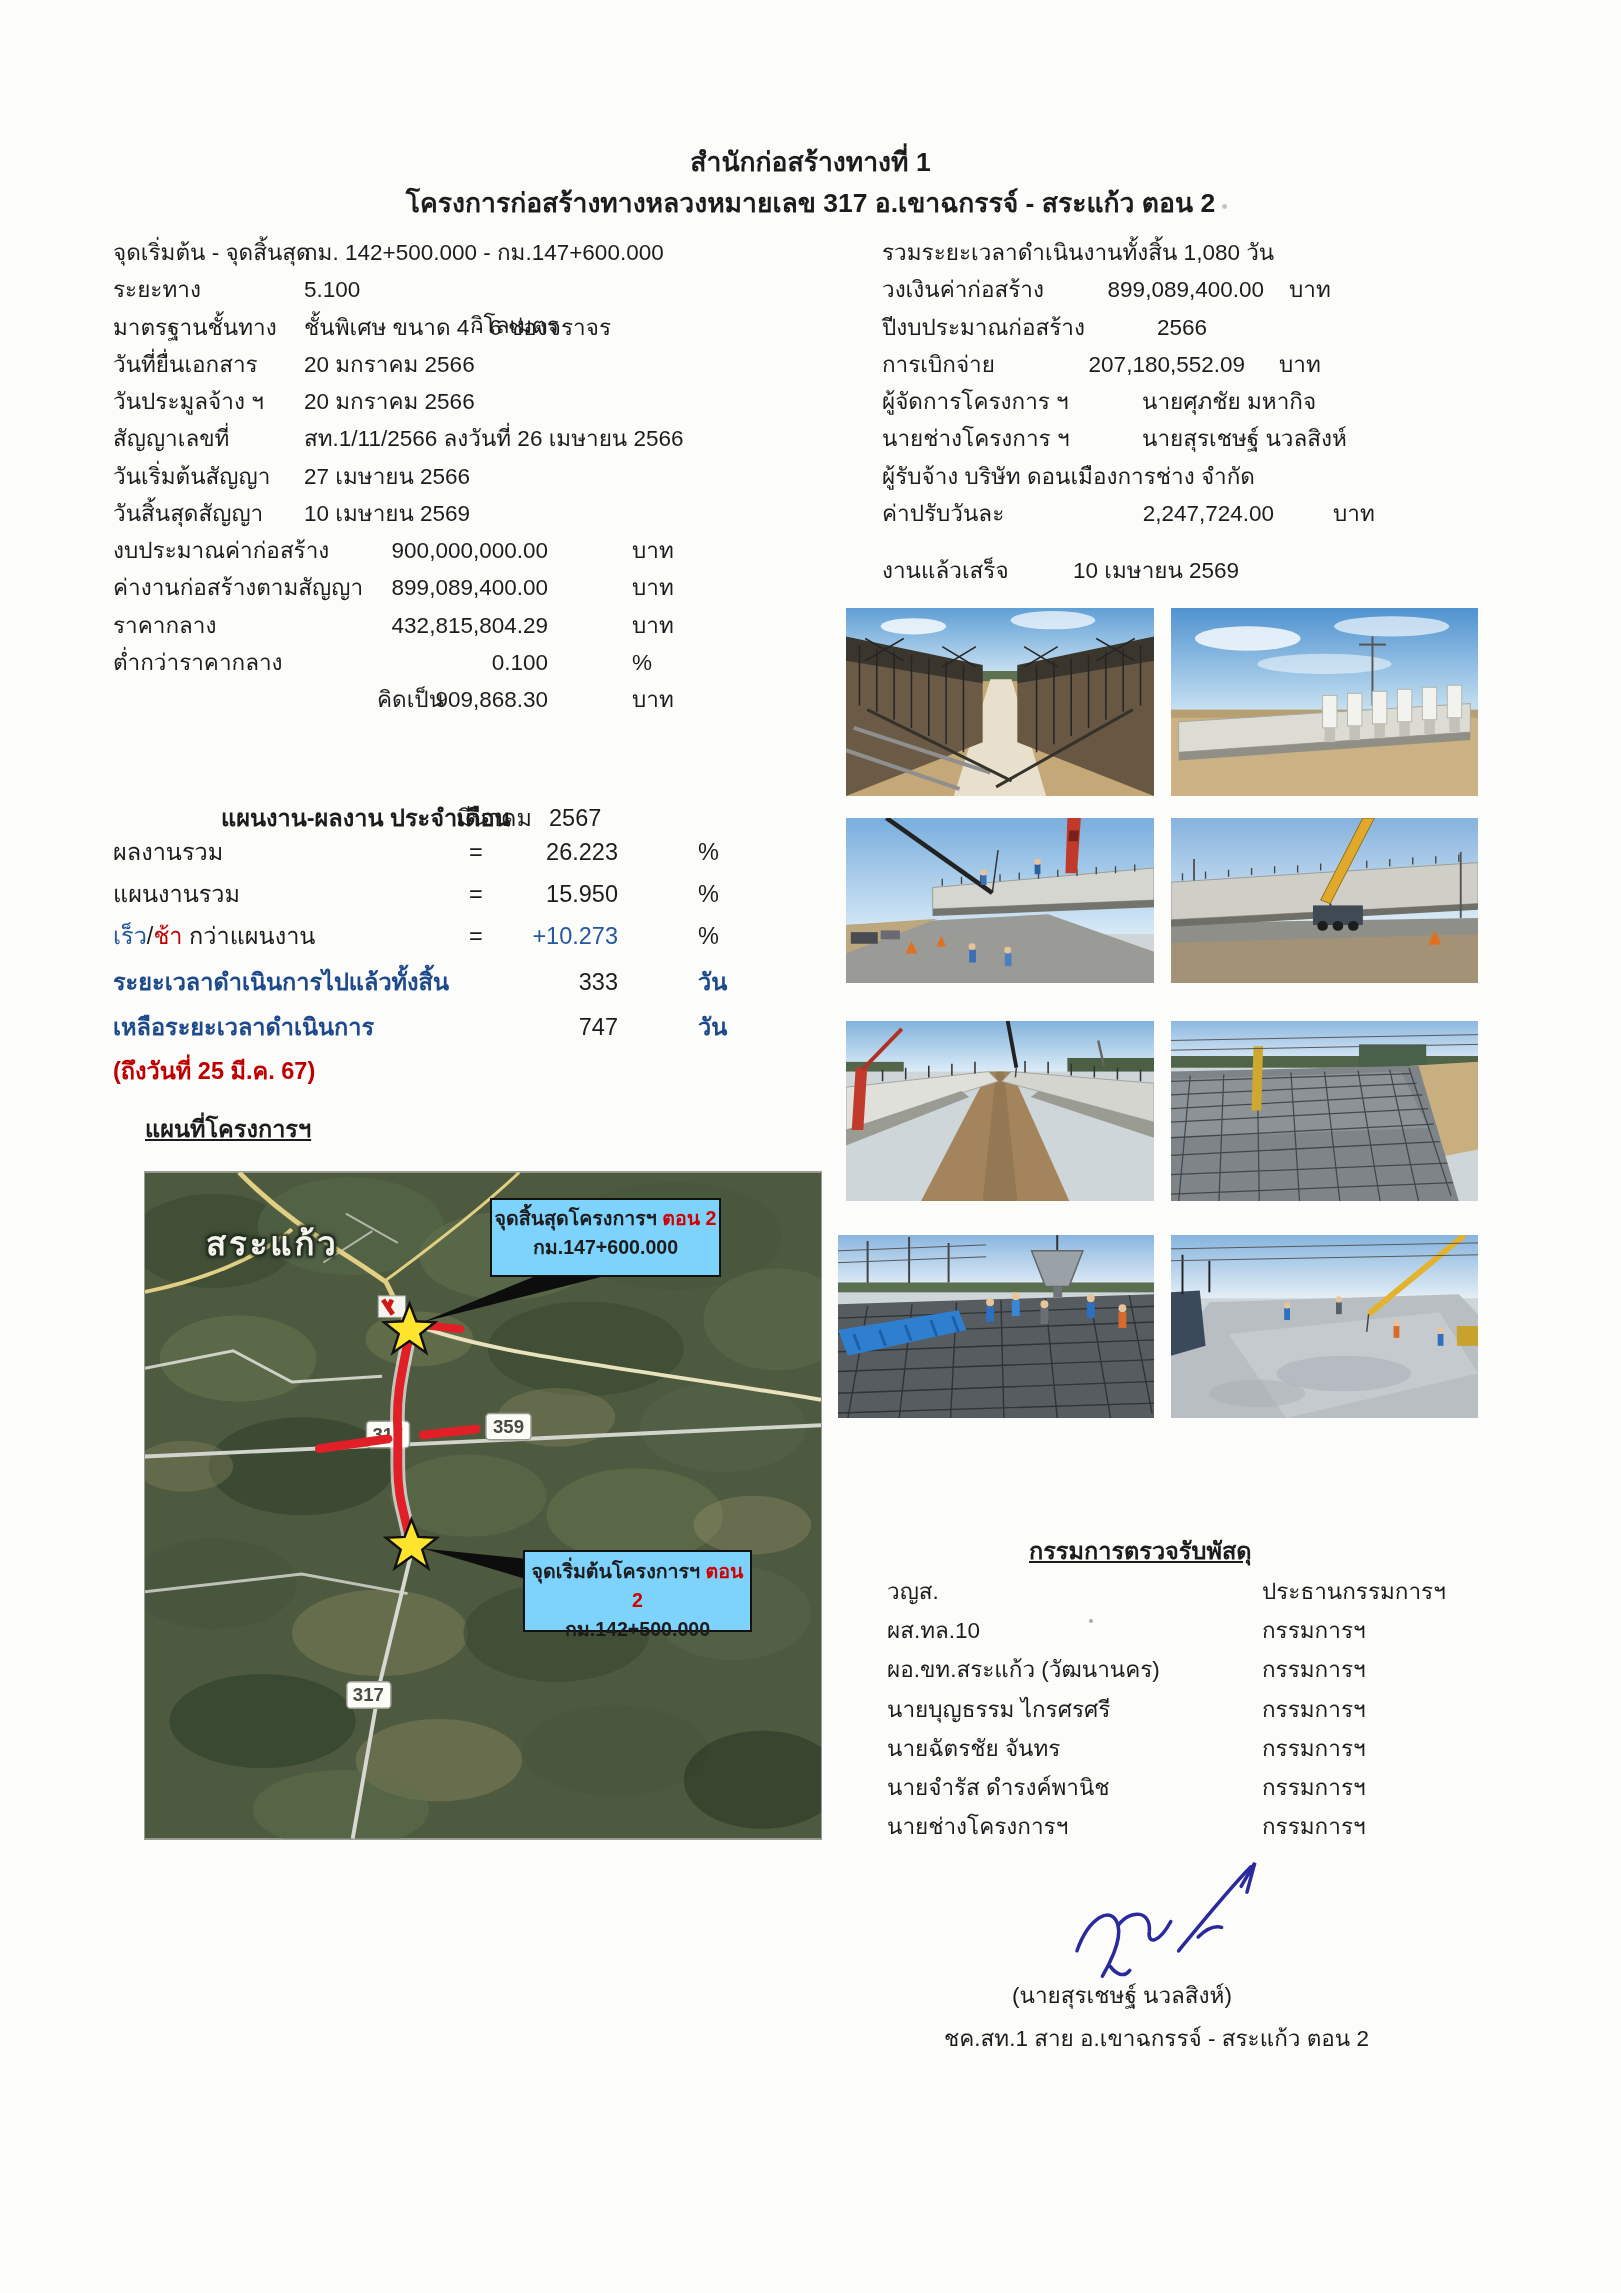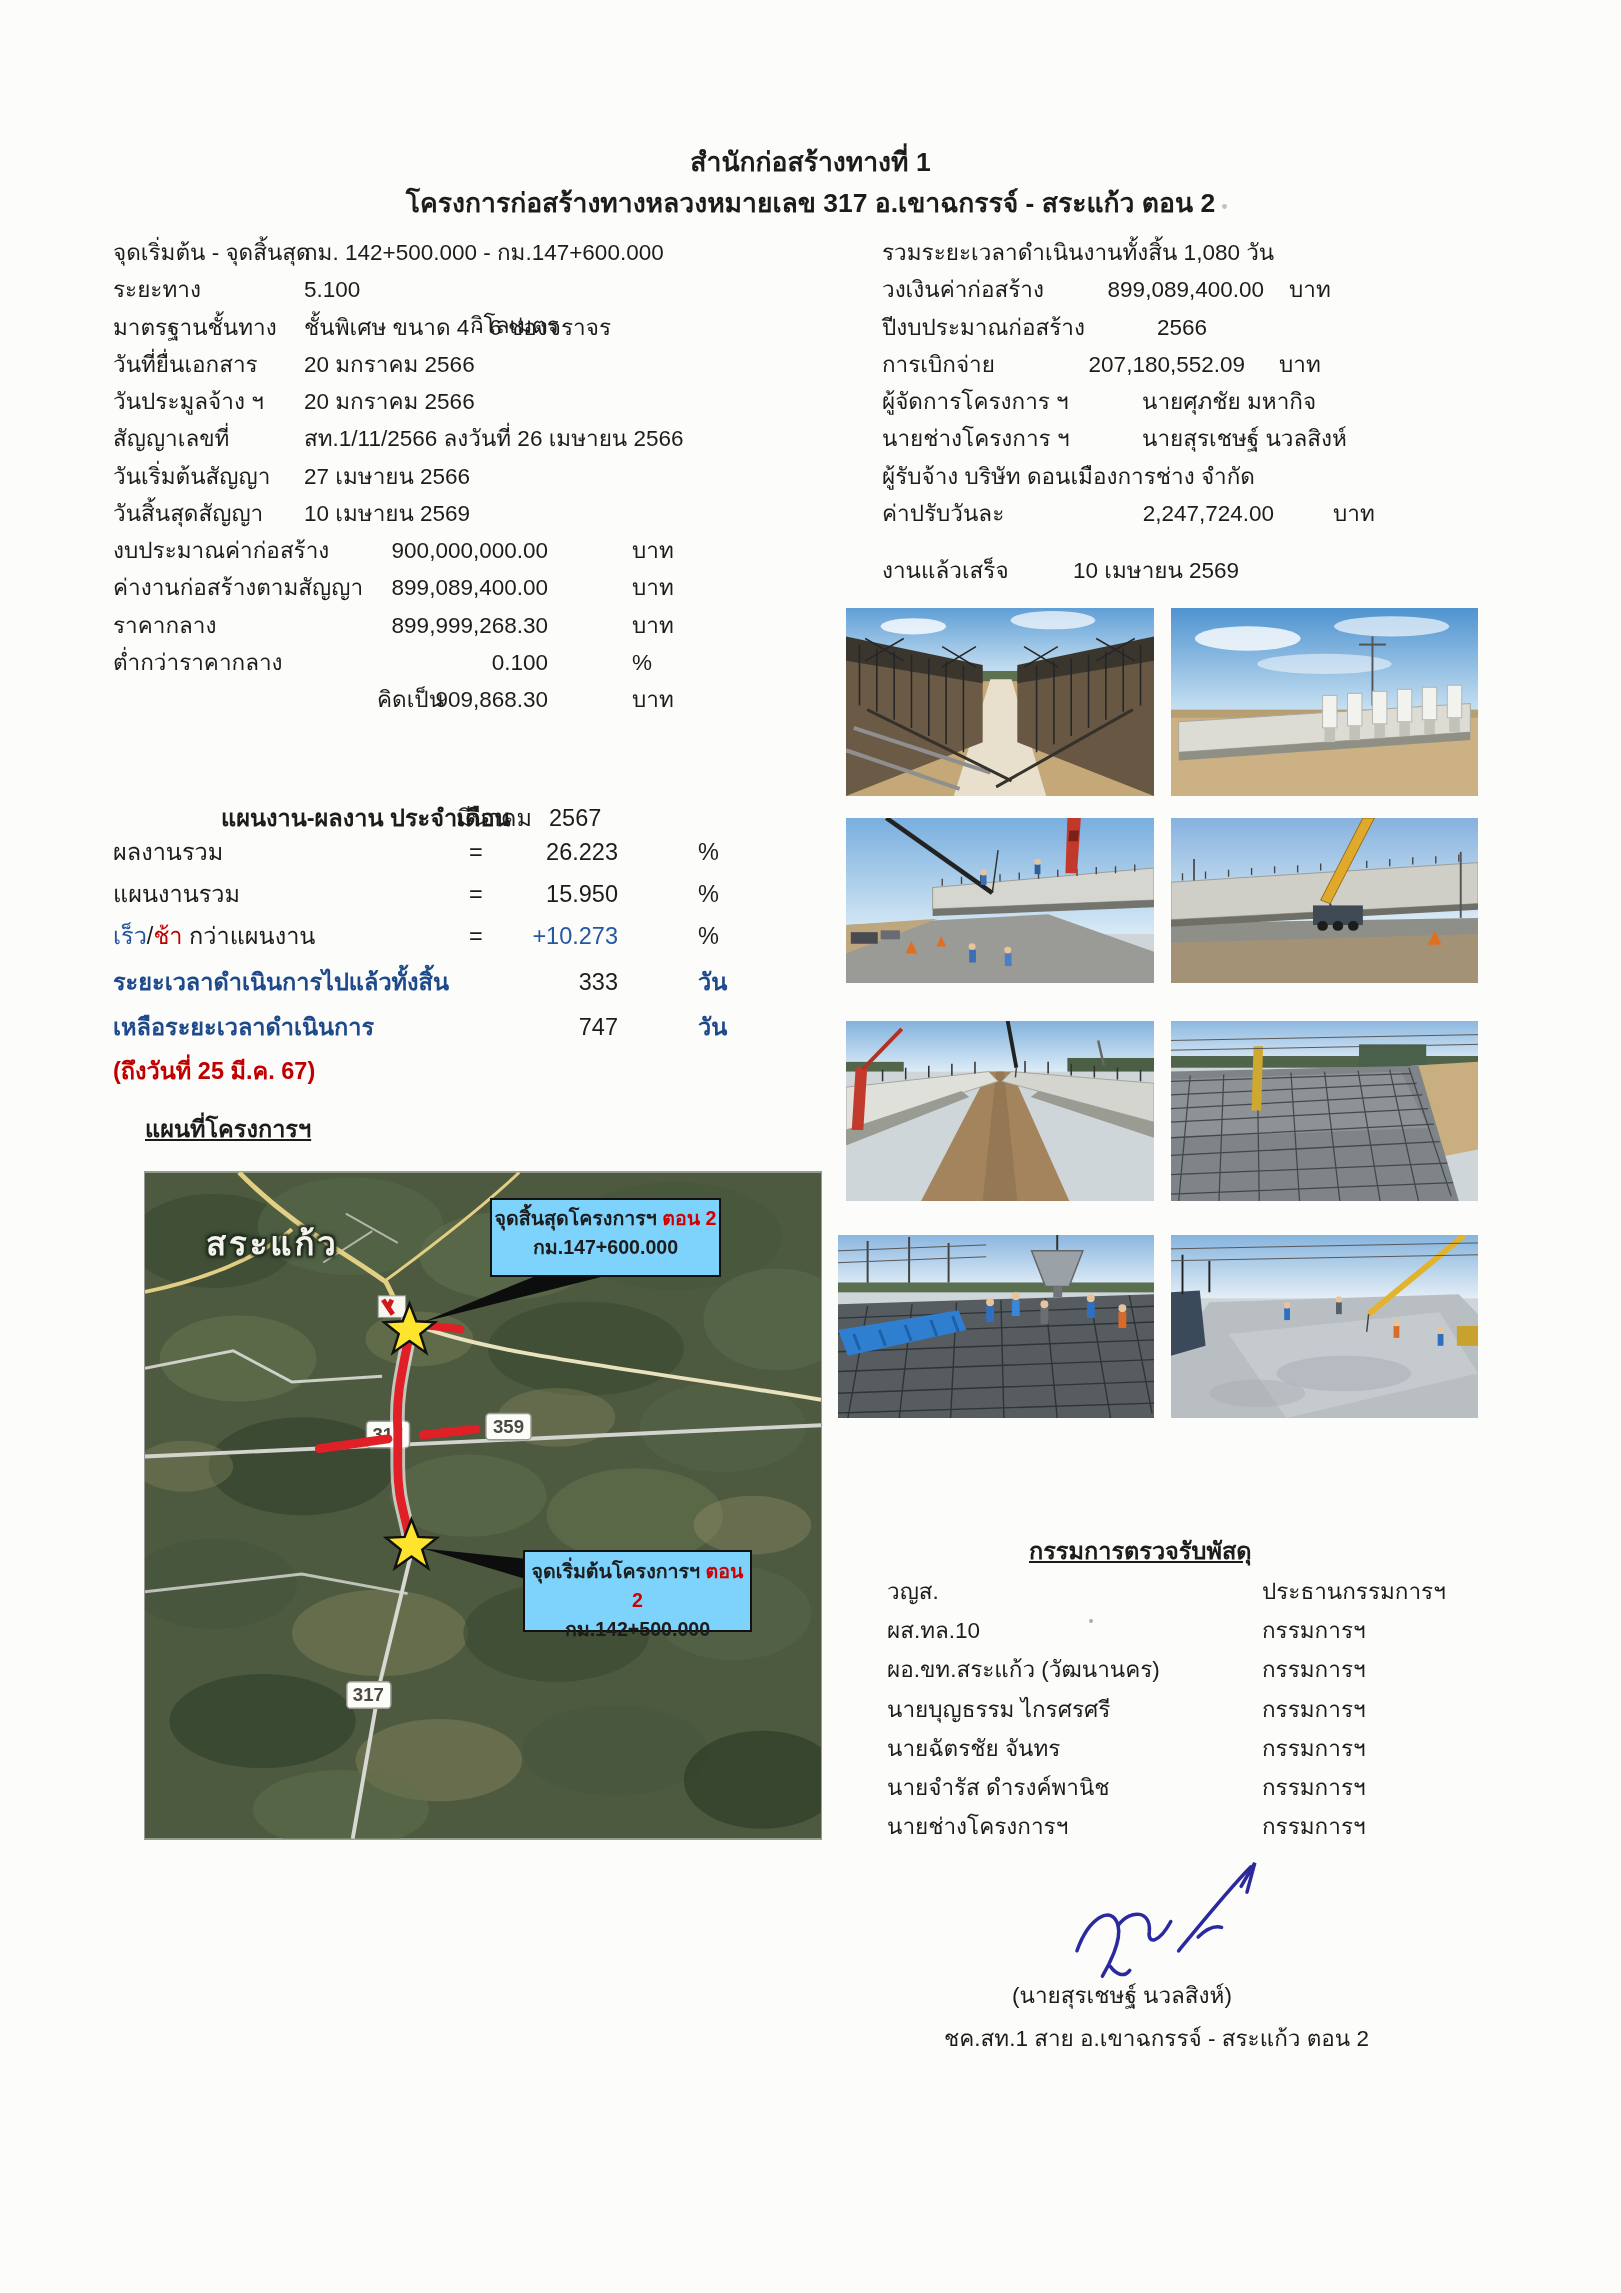--- a/index.html
+++ b/index.html
@@ -104,21 +104,21 @@
         <span class="lnum">900,000,000.00</span>
         <span class="unit">บาท</span>
       </div>
     <div class="row" style="top:574px">
         <span class="lbl">ค่างานก่อสร้างตามสัญญา</span>
         <span class="lnum">899,089,400.00</span>
         <span class="unit">บาท</span>
       </div>
     <div class="row" style="top:612px">
         <span class="lbl">ราคากลาง</span>
-        <span class="lnum">899,999,268.30</span>
+        <span class="lnum">432,815,804.29</span>
         <span class="unit">บาท</span>
       </div>
     <div class="row" style="top:649px">
         <span class="lbl">ต่ำกว่าราคากลาง</span>
         <span class="lnum">0.100</span>
         <span class="unit">%</span>
       </div>
     <div class="row" style="top:686px">
         <span class="lbl2">คิดเป็น</span>
         <span class="lnum">909,868.30</span>

